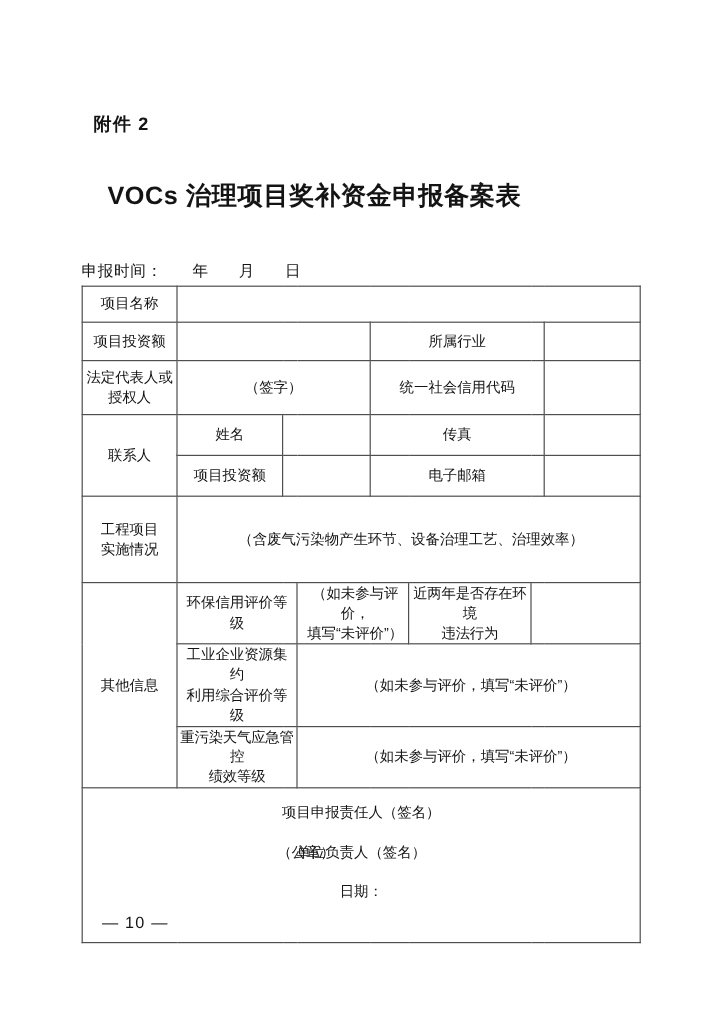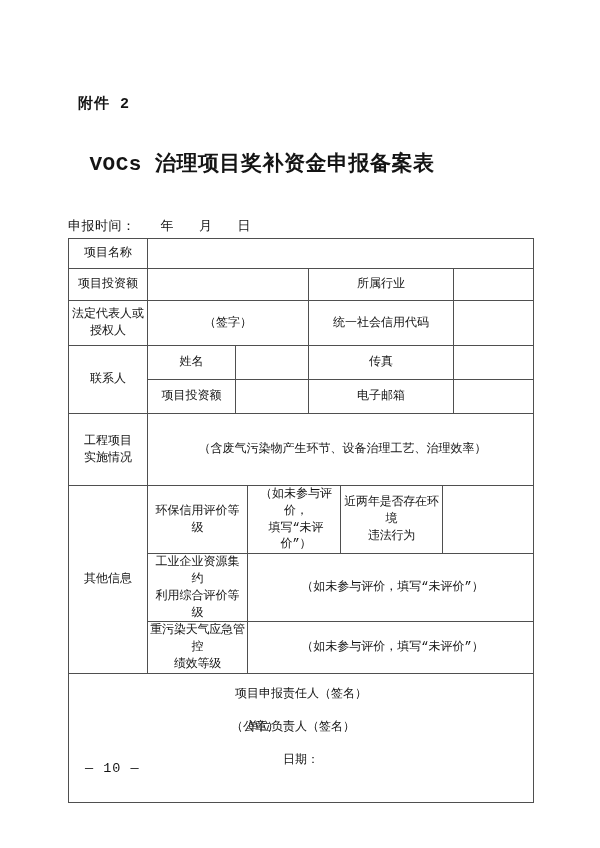--- a/index.html
+++ b/index.html
@@ -1,21 +1,21 @@
 <!DOCTYPE html>
 <html><head>
 <meta charset="utf-8">
 <style>
   html,body { margin:0; padding:0; background:#ffffff; }
   .page {
     position:relative;
     width:600px; height:848px;
     background:#ffffff;
     color:#141414;
-    font-family:Liberation Mono, monospace;
+    font-family:Liberation Sans, sans-serif;
     overflow:hidden;
   }
   .attachment {
     position:absolute; left:78px; top:94px;
     font-size:15px; font-weight:bold; letter-spacing:1px;
   }
   .doc-title {
     position:absolute; left:0; top:149px; width:524px;
     text-align:center; font-size:21px; font-weight:bold; letter-spacing:0.5px;
   }

